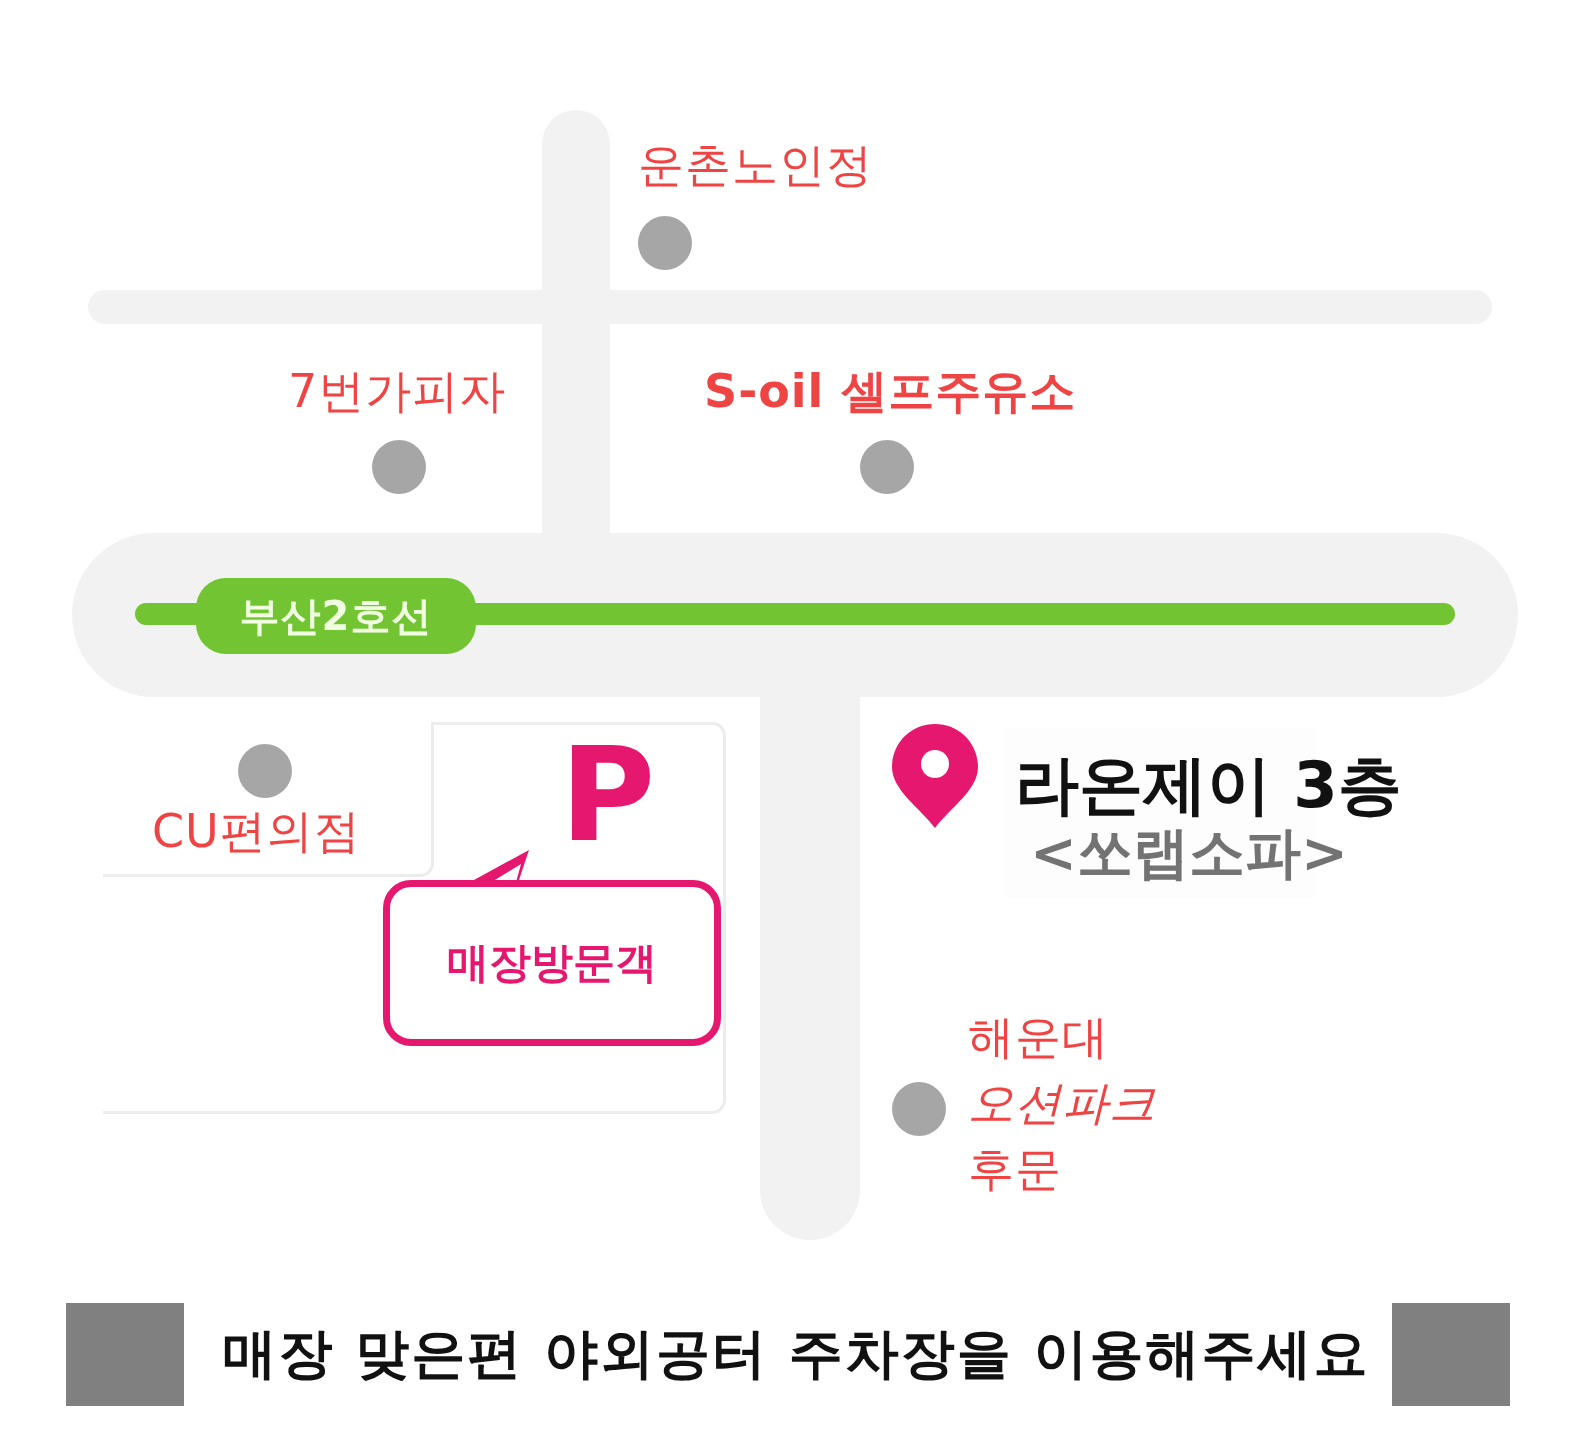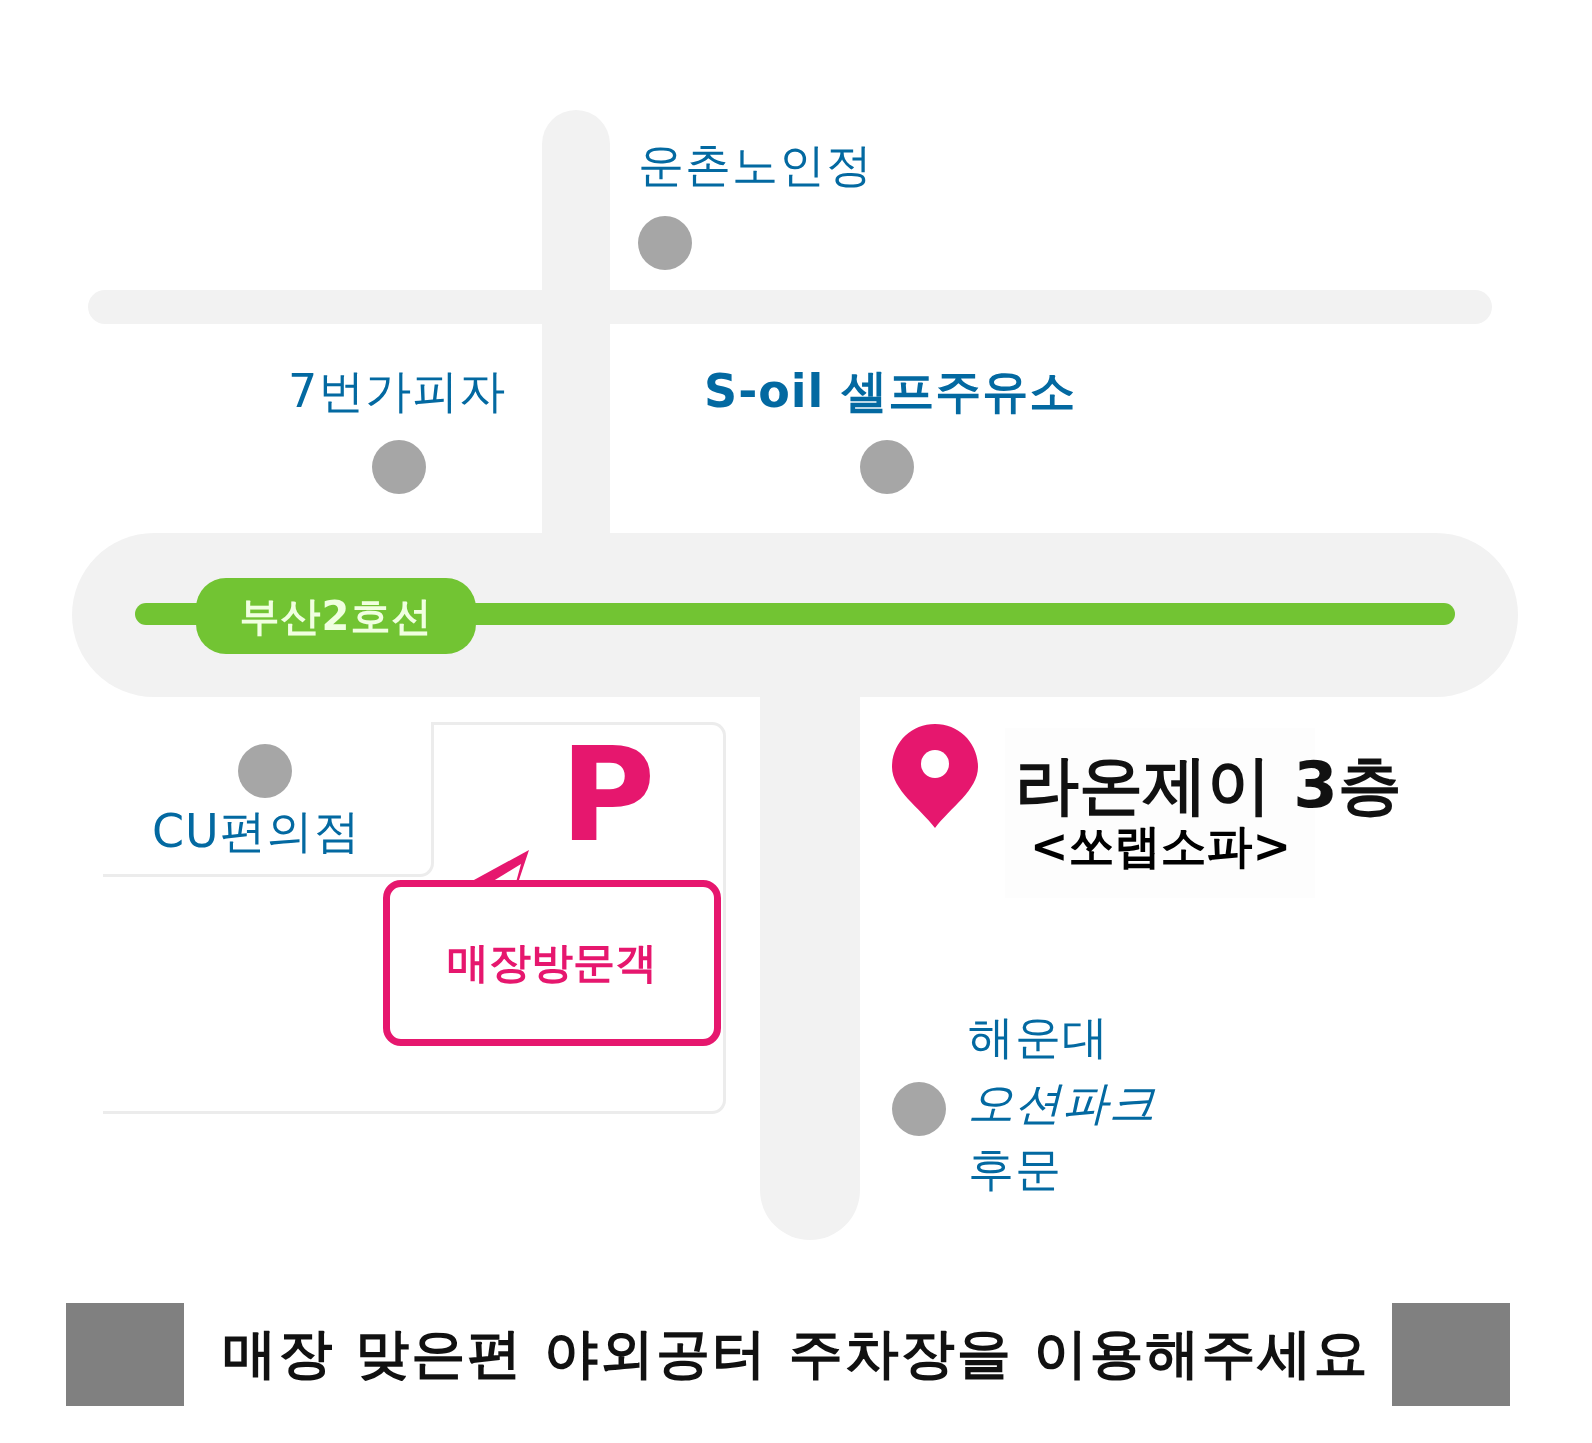--- a/index.html
+++ b/index.html
@@ -1,38 +1,38 @@
 <!DOCTYPE html>
 <html><head>
 <meta charset="utf-8">
 <style>
   html, body { margin: 0; padding: 0; background: #ffffff; }
   body { width: 1592px; height: 1443px; position: relative; overflow: hidden;
          font-family: "DejaVu Sans", "Liberation Sans", sans-serif; }
   .abs { position: absolute; }
   .road { position: absolute; background: #f2f2f2; }
   .poi-dot { position: absolute; width: 54px; height: 54px; border-radius: 50%; background: #a6a6a6; }
-  .poi-label { position: absolute; color: #0369a1; font-size: 46px; font-weight: 400; letter-spacing: 1px; white-space: nowrap; line-height: 1.35; }
+  .poi-label { position: absolute; color: #ef4444; font-size: 46px; font-weight: 400; letter-spacing: 1px; white-space: nowrap; line-height: 1.35; }
   .subway-line { position: absolute; left: 135px; top: 603px; width: 1320px; height: 22px; border-radius: 11px; }
   .subway-badge { position: absolute; left: 196px; top: 578px; width: 280px; height: 76px;
                   border-radius: 30px; display: flex; align-items: center; justify-content: center;
                   color: #f0ffe0; font-size: 40px; font-weight: 700; letter-spacing: 1px; }
   .lot { position: absolute; left: 103px; top: 722px; width: 620px; height: 386px;
          border: 3px solid #ececec; border-left: none; border-radius: 0 14px 14px 0; background: #ffffff; }
   .lot-notch { position: absolute; left: 103px; top: 722px; width: 328px; height: 152px;
                border: 3px solid #ececec; border-left: none; border-top: none; border-radius: 0 0 14px 0; background:#fff; }
   .parking-p { position: absolute; left: 560px; top: 730px; font-size: 130px; font-weight: 700; line-height: 1; }
   .callout { position: absolute; left: 383px; top: 880px; width: 338px; height: 166px;
-             border: 7px solid; border-radius: 18px; background: #ffffff; box-sizing: border-box;
+             border: 7px solid; border-radius: 28px; background: #ffffff; box-sizing: border-box;
              display: flex; flex-direction: column; align-items: center; justify-content: center; }
   .callout span { font-size: 42px; font-weight: 700; line-height: 1.35; white-space: nowrap; }
   .callout-tail { position: absolute; left: 455px; top: 846px; }
   .store-box { position: absolute; left: 1005px; top: 728px; width: 310px; height: 170px; background: #fdfdfd; }
   .store-name { position: absolute; left: 1015px; top: 742px; font-size: 64px; font-weight: 700; color: #111; white-space: nowrap; }
-  .store-sub { position: absolute; left: 1030px; top: 816px; font-size: 46px; font-weight: 700; color: #000000; white-space: nowrap; }
+  .store-sub { position: absolute; left: 1030px; top: 816px; font-size: 56px; font-weight: 700; color: #737373; white-space: nowrap; }
   .banner { position: absolute; left: 66px; top: 1297px; width: 1448px; height: 110px; background: #ffffff; }
   .banner-cap { position: absolute; top: 1303px; width: 118px; height: 103px; background: #808080; }
   .banner-text { position: absolute; left: 0; right: 0; top: 1318px; text-align: center;
                  font-size: 54px; font-weight: 700; color: #111; letter-spacing: 2px; }
 </style>
 </head>
 <body>
 
 <div class="road" style="left:542px; top:110px; width:68px; height:440px; border-radius:34px 34px 0 0;"></div>
 <div class="road" style="left:88px; top:290px; width:1404px; height:34px; border-radius:17px;"></div>

